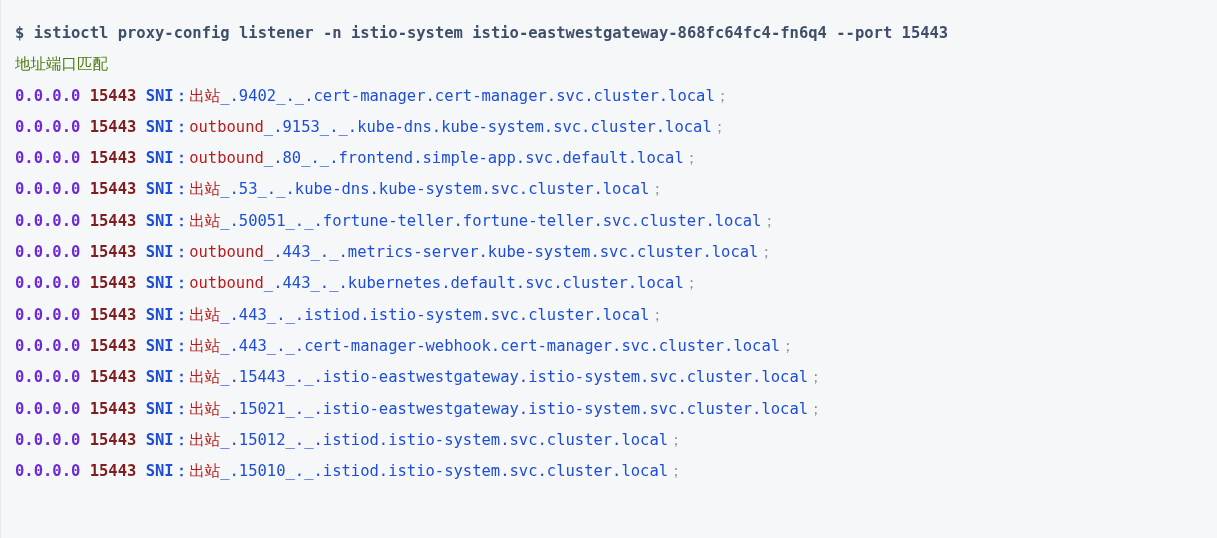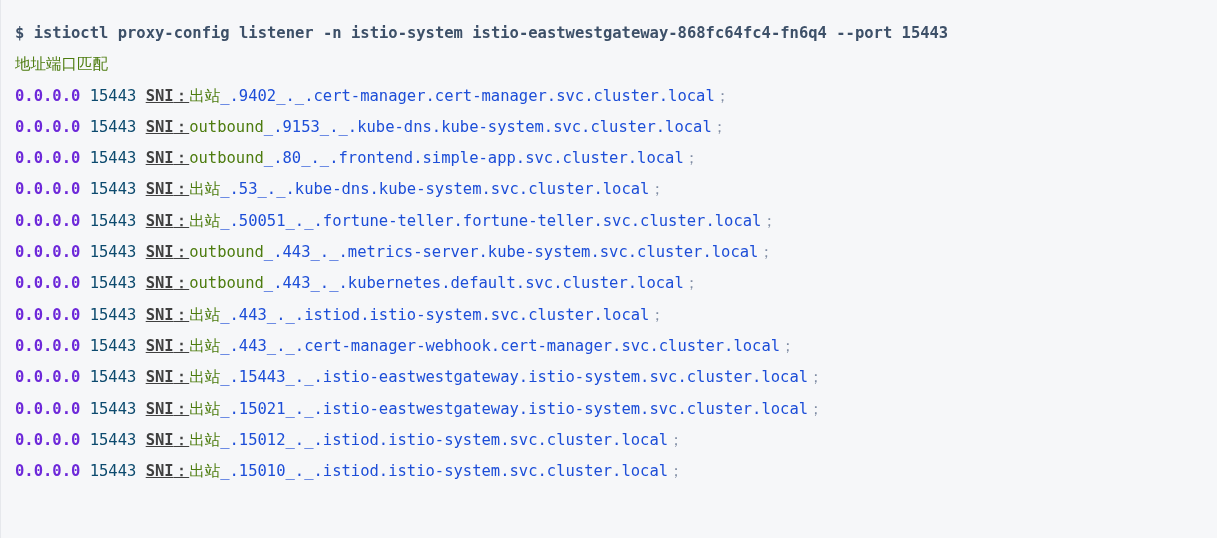--- a/index.html
+++ b/index.html
@@ -41,41 +41,41 @@
     font-size: 15.5px;
   }
   .row {
     display: block;
     white-space: pre;
     font-size: 15.5px;
     line-height: 31.3px;
     color: #4a5a73;
   }
   .addr { color: #6d28d9; font-weight: 700; }
-  .port { color: #0c4a6e; font-weight: 400; }
-  .sni-label { color: #404040; font-weight: 700; text-decoration: underline; }
-  .direction { color: #4d7c0f; }
+  .port { color: #7f1d1d; font-weight: 700; }
+  .sni-label { color: #1d4ed8; font-weight: 700; }
+  .direction { color: #b91c1c; }
   .cjk { font-family: "DejaVu Sans", "Liberation Sans", sans-serif; }
   .value { color: #1d4ed8; }
   .semi { color: #7f8ca3; }
   .prompt { color: #3d5068; font-weight: 700; }
 </style>
 </head>
 <body>
 
 <div class="terminal">
 
   <div class="line command"><span class="prompt">$</span> <span>istioctl proxy-config listener -n istio-system istio-eastwestgateway-868fc64fc4-fn6q4 --port 15443</span></div>
 
   <div class="line subtitle">地址端口匹配</div>
 
   <div id="listener-rows">
       <div class="row"><span class="addr">0.0.0.0</span> <span class="port">15443</span> <span class="sni-label">SNI</span><span class="sni-label cjk">：</span><span class="direction cjk">出站</span><span class="value">_.9402_._.cert-manager.cert-manager.svc.cluster.local</span><span class="semi cjk">；</span></div>
       <div class="row"><span class="addr">0.0.0.0</span> <span class="port">15443</span> <span class="sni-label">SNI</span><span class="sni-label cjk">：</span><span class="direction">outbound</span><span class="value">_.9153_._.kube-dns.kube-system.svc.cluster.local</span><span class="semi cjk">；</span></div>
-      <div class="row"><span class="addr">0.0.0.0</span> <span class="port">15443</span> <span class="sni-label">SNI</span><span class="sni-label cjk">：</span><span class="direction">outbound</span><span class="value">_.80_._.frontend.simple-app.svc.cluster.local</span><span class="semi cjk">；</span></div>
+      <div class="row"><span class="addr">0.0.0.0</span> <span class="port">15443</span> <span class="sni-label">SNI</span><span class="sni-label cjk">：</span><span class="direction">outbound</span><span class="value">_.80_._.frontend.simple-app.svc.default.local</span><span class="semi cjk">；</span></div>
       <div class="row"><span class="addr">0.0.0.0</span> <span class="port">15443</span> <span class="sni-label">SNI</span><span class="sni-label cjk">：</span><span class="direction cjk">出站</span><span class="value">_.53_._.kube-dns.kube-system.svc.cluster.local</span><span class="semi cjk">；</span></div>
       <div class="row"><span class="addr">0.0.0.0</span> <span class="port">15443</span> <span class="sni-label">SNI</span><span class="sni-label cjk">：</span><span class="direction cjk">出站</span><span class="value">_.50051_._.fortune-teller.fortune-teller.svc.cluster.local</span><span class="semi cjk">；</span></div>
       <div class="row"><span class="addr">0.0.0.0</span> <span class="port">15443</span> <span class="sni-label">SNI</span><span class="sni-label cjk">：</span><span class="direction">outbound</span><span class="value">_.443_._.metrics-server.kube-system.svc.cluster.local</span><span class="semi cjk">；</span></div>
       <div class="row"><span class="addr">0.0.0.0</span> <span class="port">15443</span> <span class="sni-label">SNI</span><span class="sni-label cjk">：</span><span class="direction">outbound</span><span class="value">_.443_._.kubernetes.default.svc.cluster.local</span><span class="semi cjk">；</span></div>
       <div class="row"><span class="addr">0.0.0.0</span> <span class="port">15443</span> <span class="sni-label">SNI</span><span class="sni-label cjk">：</span><span class="direction cjk">出站</span><span class="value">_.443_._.istiod.istio-system.svc.cluster.local</span><span class="semi cjk">；</span></div>
       <div class="row"><span class="addr">0.0.0.0</span> <span class="port">15443</span> <span class="sni-label">SNI</span><span class="sni-label cjk">：</span><span class="direction cjk">出站</span><span class="value">_.443_._.cert-manager-webhook.cert-manager.svc.cluster.local</span><span class="semi cjk">；</span></div>
       <div class="row"><span class="addr">0.0.0.0</span> <span class="port">15443</span> <span class="sni-label">SNI</span><span class="sni-label cjk">：</span><span class="direction cjk">出站</span><span class="value">_.15443_._.istio-eastwestgateway.istio-system.svc.cluster.local</span><span class="semi cjk">；</span></div>
       <div class="row"><span class="addr">0.0.0.0</span> <span class="port">15443</span> <span class="sni-label">SNI</span><span class="sni-label cjk">：</span><span class="direction cjk">出站</span><span class="value">_.15021_._.istio-eastwestgateway.istio-system.svc.cluster.local</span><span class="semi cjk">；</span></div>
       <div class="row"><span class="addr">0.0.0.0</span> <span class="port">15443</span> <span class="sni-label">SNI</span><span class="sni-label cjk">：</span><span class="direction cjk">出站</span><span class="value">_.15012_._.istiod.istio-system.svc.cluster.local</span><span class="semi cjk">；</span></div>
       <div class="row"><span class="addr">0.0.0.0</span> <span class="port">15443</span> <span class="sni-label">SNI</span><span class="sni-label cjk">：</span><span class="direction cjk">出站</span><span class="value">_.15010_._.istiod.istio-system.svc.cluster.local</span><span class="semi cjk">；</span></div>

